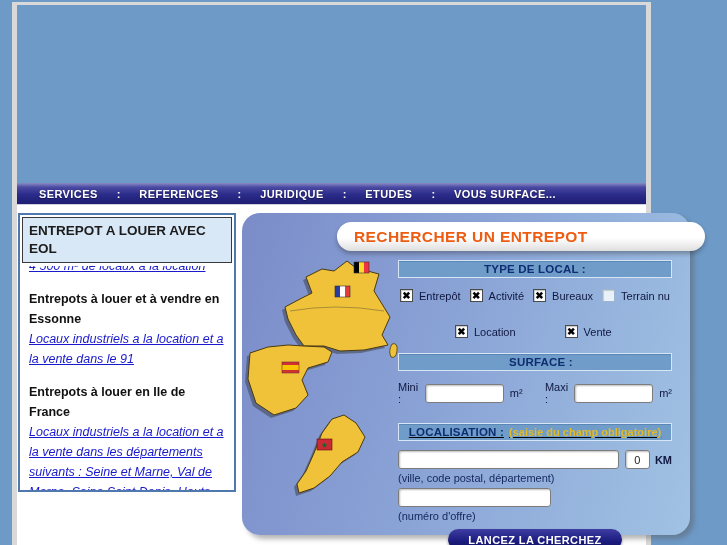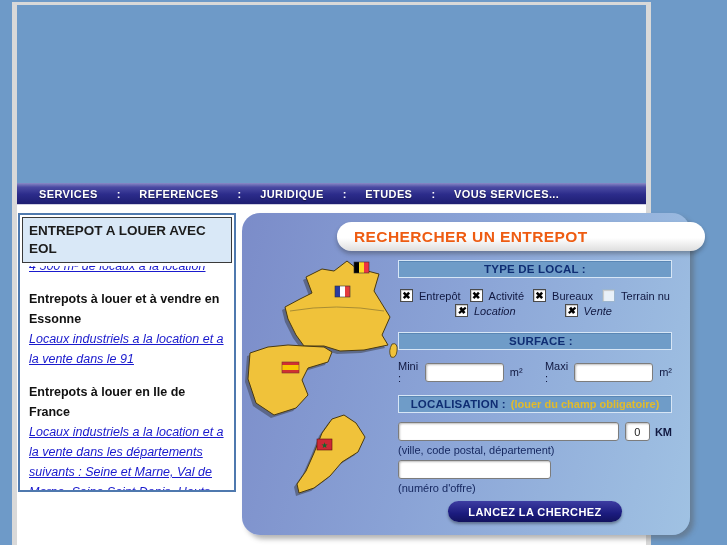--- a/index.html
+++ b/index.html
@@ -64,21 +64,21 @@
   .form-col { position:absolute; left:156px; top:47px; width:274px; }
   .bar {
     height:18px; background:#6f9cc8; border:1px solid #d7e6f6;
     box-shadow:inset 0 1px 0 #5a87b5;
     display:flex; align-items:center; justify-content:center; gap:5px;
   }
   .bar .bar-label { color:#0f2d73; font-size:11.5px; font-weight:bold; letter-spacing:.2px; }
   .bar .bar-note { color:#e2bb2a; font-size:11px; font-weight:bold; }
 
   .cb-row1 { margin-top:11px; display:flex; justify-content:space-between; padding:0 2px; }
-  .cb-row2 { margin-top:2px; display:flex; padding-left:57px; gap:49px;font-style:italic; }
+  .cb-row2 { margin-top:23px; display:flex; padding-left:57px; gap:49px; }
   .cb { display:flex; align-items:center; gap:6px; cursor:pointer; }
   .cb .box {
     width:13px; height:13px; background:#ffffff; border:1px solid #4a4a4a;
     box-shadow:inset 1px 1px 1px #c9c9c9;
     display:flex; align-items:center; justify-content:center;
     font-size:10px; font-weight:bold; color:#000; line-height:1;
   }
   .cb[data-checked="true"] .box::before { content:"✖"; }
   .cb[data-checked="false"] .box { background:#e9f1f9; border-color:#9db6cf; }
   .cb .cbl { font-size:11px; color:#101840; }
@@ -118,21 +118,21 @@
 
   <div class="navbar">
     <span class="nav-item">SERVICES</span>
     <span class="nav-sep">:</span>
     <span class="nav-item">REFERENCES</span>
     <span class="nav-sep">:</span>
     <span class="nav-item">JURIDIQUE</span>
     <span class="nav-sep">:</span>
     <span class="nav-item">ETUDES</span>
     <span class="nav-sep">:</span>
-    <span class="nav-item">VOUS SERVICES...</span>
+    <span class="nav-item">VOUS SURFACE...</span>
   </div>
 
   <div class="content">
 
     <div class="sidebar">
       <div class="sidebar-header">ENTREPOT A LOUER AVEC EOL</div>
       <div class="sidebar-body">
         <div class="clip-link">
           <a>4 500 m² de locaux a la location</a>
         </div>
@@ -239,23 +239,23 @@
         <div class="surface-row">
           <span class="flabel">Mini :</span>
           <input class="txt in-mini" type="text" value="" style="">
           <span class="flabel">m²</span>
           <span class="sp"></span>
           <span class="flabel">Maxi :</span>
           <input class="txt in-maxi" type="text" value="" style="">
           <span class="flabel">m²</span>
         </div>
 
-        <div class="bar" style="margin-top:11px;">
+        <div class="bar" style="margin-top:18px;text-decoration:underline;">
           <span class="bar-label">LOCALISATION :</span>
-          <span class="bar-note">(louer du champ obligatoire)</span>
+          <span class="bar-note">(saisie du champ obligatoire)</span>
         </div>
 
         <div class="loc-row">
           <input class="txt in-loc" type="text" value="" style="">
           <input class="txt in-km" type="text" value="0" style="">
           <span class="km-l">KM</span>
         </div>
         <div class="caption">(ville, code postal, département)</div>
 
         <input class="txt in-offer" type="text" value="" style="">

